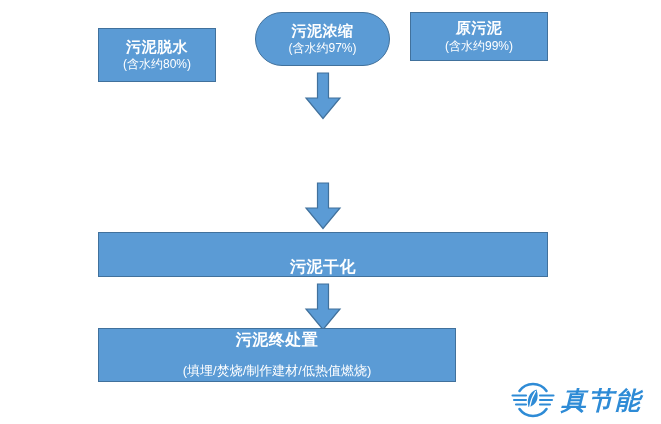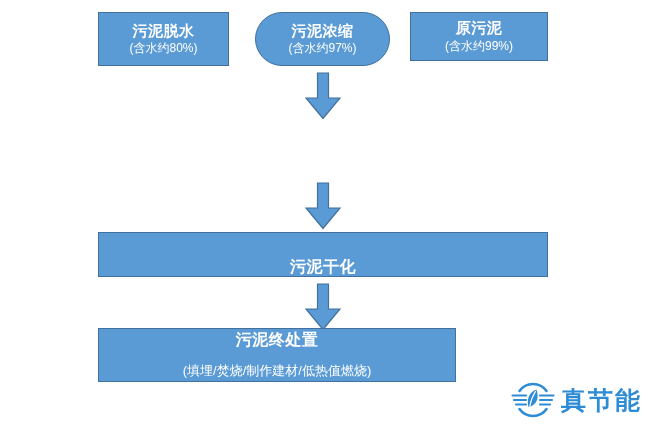--- a/index.html
+++ b/index.html
@@ -47,21 +47,21 @@
   }
   .node.wide .title {
     font-size: 16px;
   }
   .node.wide .sub {
     font-size: 13px;
     margin-top: 15px;
   }
 
   
-  #node-dewater   { left: 98px;  top: 12px;  width: 131px; height: 54px; }
+  #node-dewater   { left: 98px;  top: 28px;  width: 118px; height: 54px; }
   #node-thicken   { left: 255px; top: 12px;  width: 135px; height: 54px; border-radius: 27px; }
   #node-raw       { left: 410px; top: 12px;  width: 138px; height: 49px; }
   #node-pretreat  { left: 98px;  top: 122px; width: 450px; height: 53px; }
   #node-drying    { left: 98px;  top: 232px; width: 450px; height: 45px; justify-content: flex-end; }
   #node-final     { left: 98px;  top: 328px; width: 358px; height: 54px; }
 
   
   .arrow {
     position: absolute;
     left: 304px;
@@ -76,20 +76,21 @@
 
   
   #logo {
     position: absolute;
     left: 511px;
     top: 378px;
     width: 144px;
     height: 44px;
     display: flex;
     align-items: center;
+    font-style: italic;
   }
   #logo-mark {
     width: 44px;
     height: 44px;
     flex: 0 0 44px;
   }
   #logo-mark svg { display: block; width: 44px; height: 44px; }
   #logo-text {
     margin-left: 6px;
     font-size: 25px;

